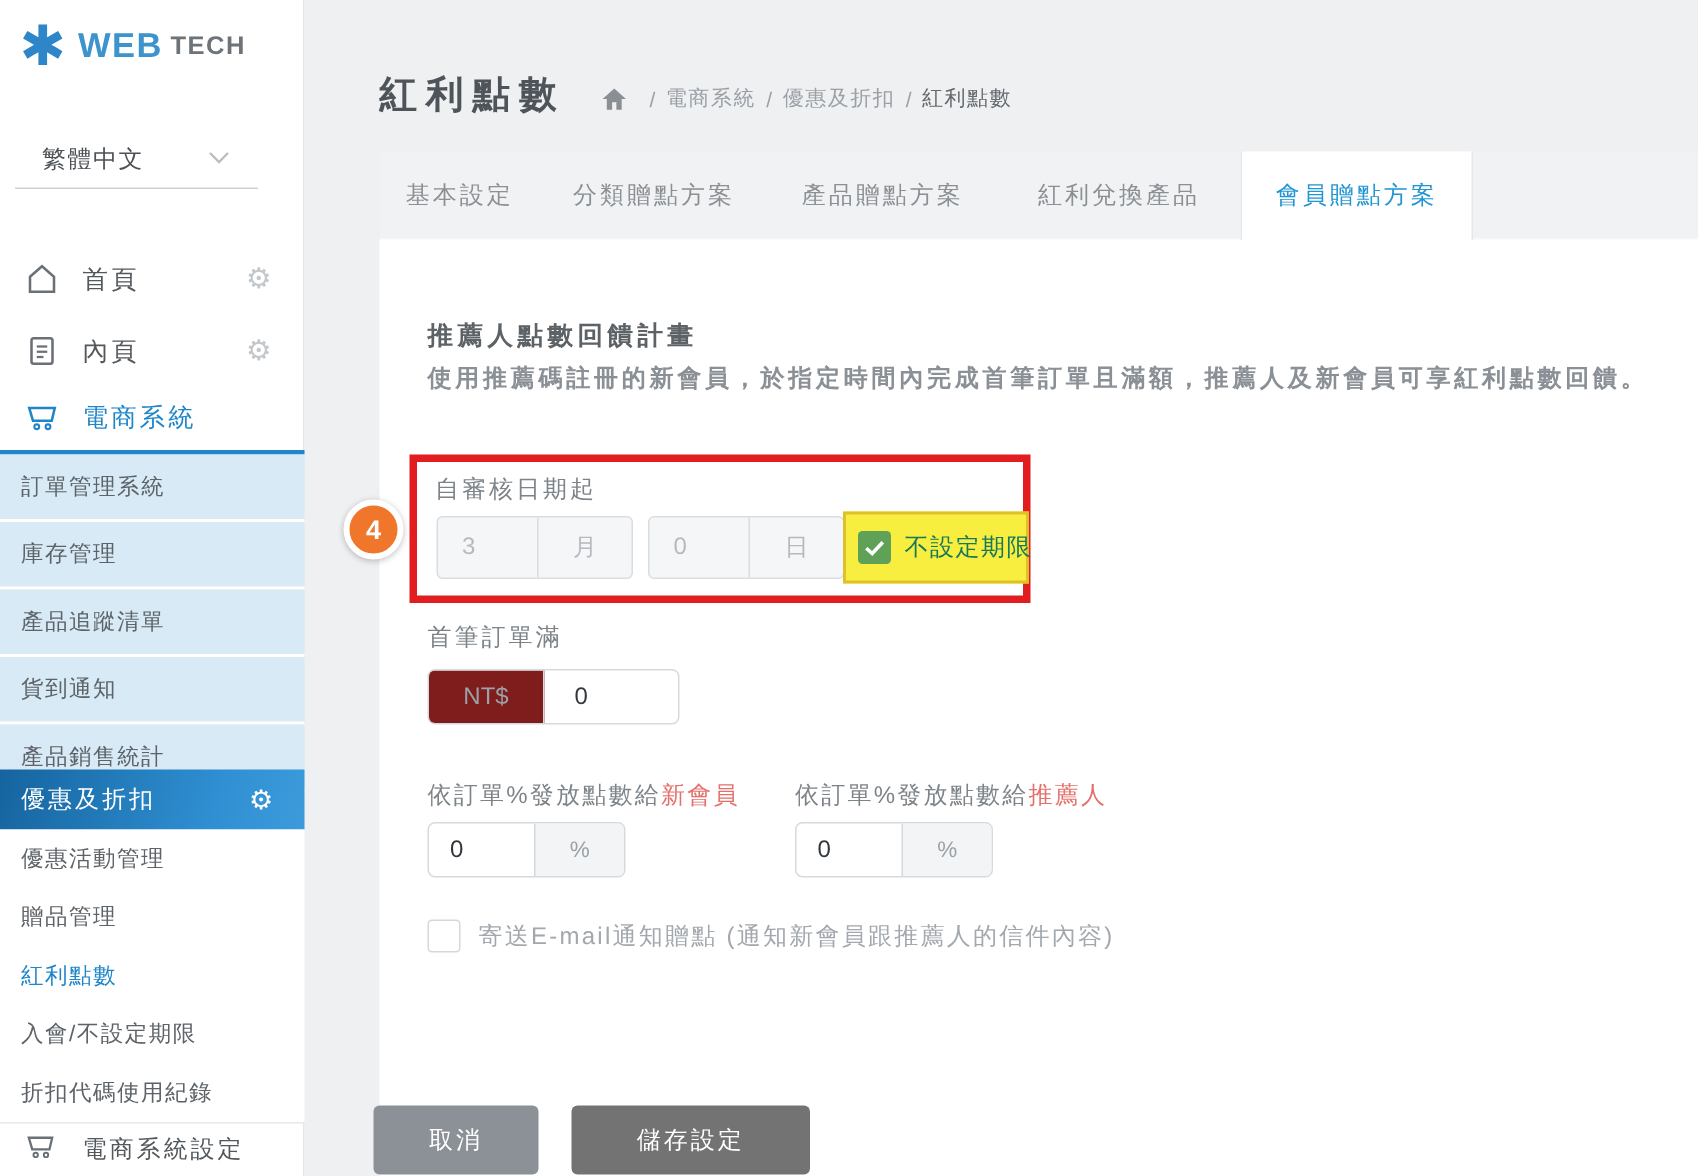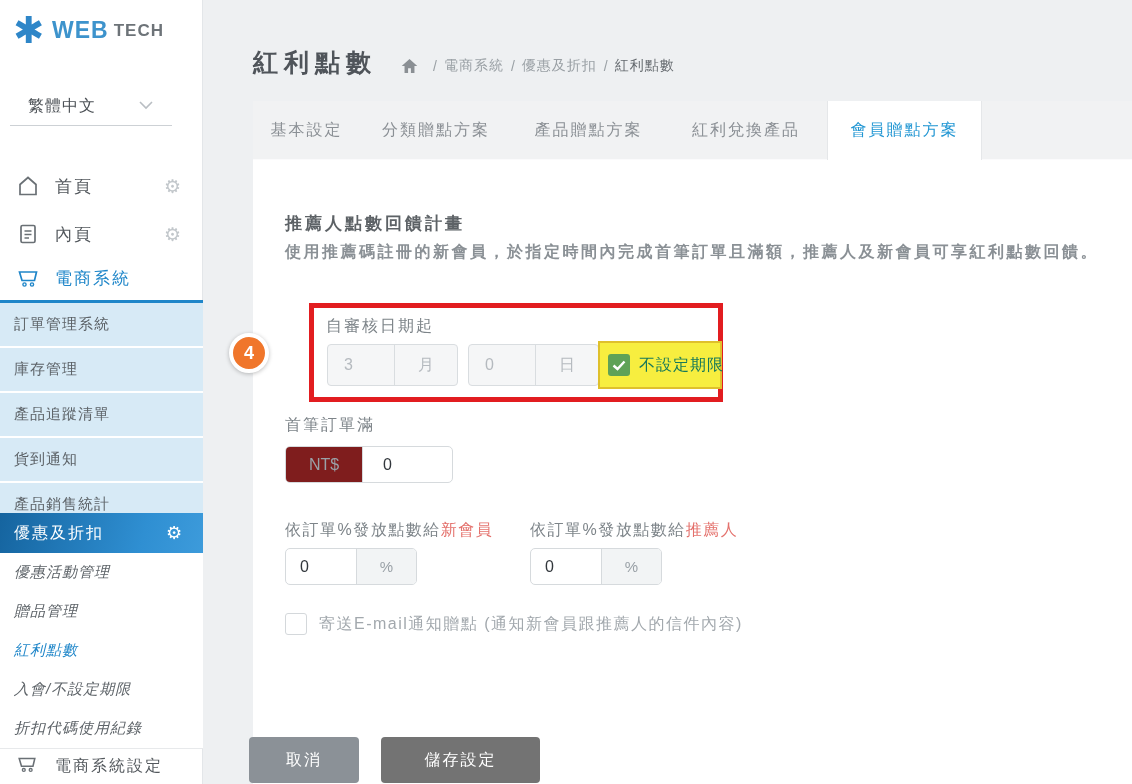--- a/index.html
+++ b/index.html
@@ -27,21 +27,21 @@
 
   .submenu { position:absolute; left:0; top:303px; width:203px; }
   .submenu .sub-item { height:45px; background:#d7eaf6; border-bottom:2px solid #ffffff;
     display:flex; align-items:center; padding-left:14px; font-size:15px; color:#5d6368;
     letter-spacing:1px; cursor:pointer; }
   .promo-parent { position:absolute; left:0; top:513px; width:203px; height:40px;
     background:linear-gradient(105deg,#15649f 0%,#2f8fd2 70%,#3d9bdb 100%);
     display:flex; align-items:center; padding-left:14px; cursor:pointer; }
   .promo-parent .p-label { font-size:16px; color:#ffffff; letter-spacing:2px; }
   .promo-parent .p-gear { position:absolute; left:166px; font-size:18px; color:#ffffff; }
-  .promo-list { position:absolute; left:0; top:553px; width:203px;font-style:italic; }
+  .promo-list { position:absolute; left:0; top:553px; width:203px; }
   .promo-list .p-item { height:39px; display:flex; align-items:center; padding-left:14px;
     font-size:15px; color:#5d6368; letter-spacing:1px; background:#fff; cursor:pointer; }
   .promo-list .p-item.active { color:#1f86c9; }
   .side-divider { position:absolute; left:0; top:748px; width:203px; height:1px; background:#e7e9eb; }
   .footer-item { position:absolute; left:0; top:749px; width:203px; height:35px;
     display:flex; align-items:center; cursor:pointer; }
   .footer-item .menu-icon { top:4px; }
   .footer-item .menu-label { font-size:16px; }
 
   
@@ -64,21 +64,21 @@
 
   .panel { position:absolute; left:50px; top:160px; width:879px; height:652px;
     background:#ffffff; border-bottom-left-radius:10px; }
   .panel-heading { position:absolute; left:32px; top:52px; font-size:17px; font-weight:bold;
     color:#5d6266; letter-spacing:3px; }
   .panel-desc { position:absolute; left:32px; top:82px; font-size:16px; font-weight:600;
     color:#8a9095; letter-spacing:2.5px; }
 
   
   .red-box { position:absolute; left:20px; top:143px; width:414px; height:99px;
-    border:5px solid #e21d20; background:#ffffff;margin-left:36px; }
+    border:5px solid #e21d20; background:#ffffff; }
   .badge { position:absolute; left:26px; top:333px; width:40px; height:40px; border-radius:50%;
     background:#f0762b; border:4px solid #ffffff; box-shadow:0 1px 4px rgba(0,0,0,0.25);
     display:flex; align-items:center; justify-content:center;
     color:#ffffff; font-size:18px; font-weight:bold; z-index:6; }
   .rb-label { position:absolute; left:12px; top:8px; font-size:16px; color:#7d8489; letter-spacing:2px; }
   .date-group { position:absolute; top:36px; width:131px; height:42px; display:flex;
     background:#f5f6f7; border:1px solid #d9dde0; border-radius:4px; overflow:hidden; }
   .date-group .dg-val { width:66px; display:flex; align-items:center; padding-left:16px;
     font-size:16px; color:#b5babf; }
   .date-group .dg-unit { width:63px; display:flex; align-items:center; justify-content:center;

